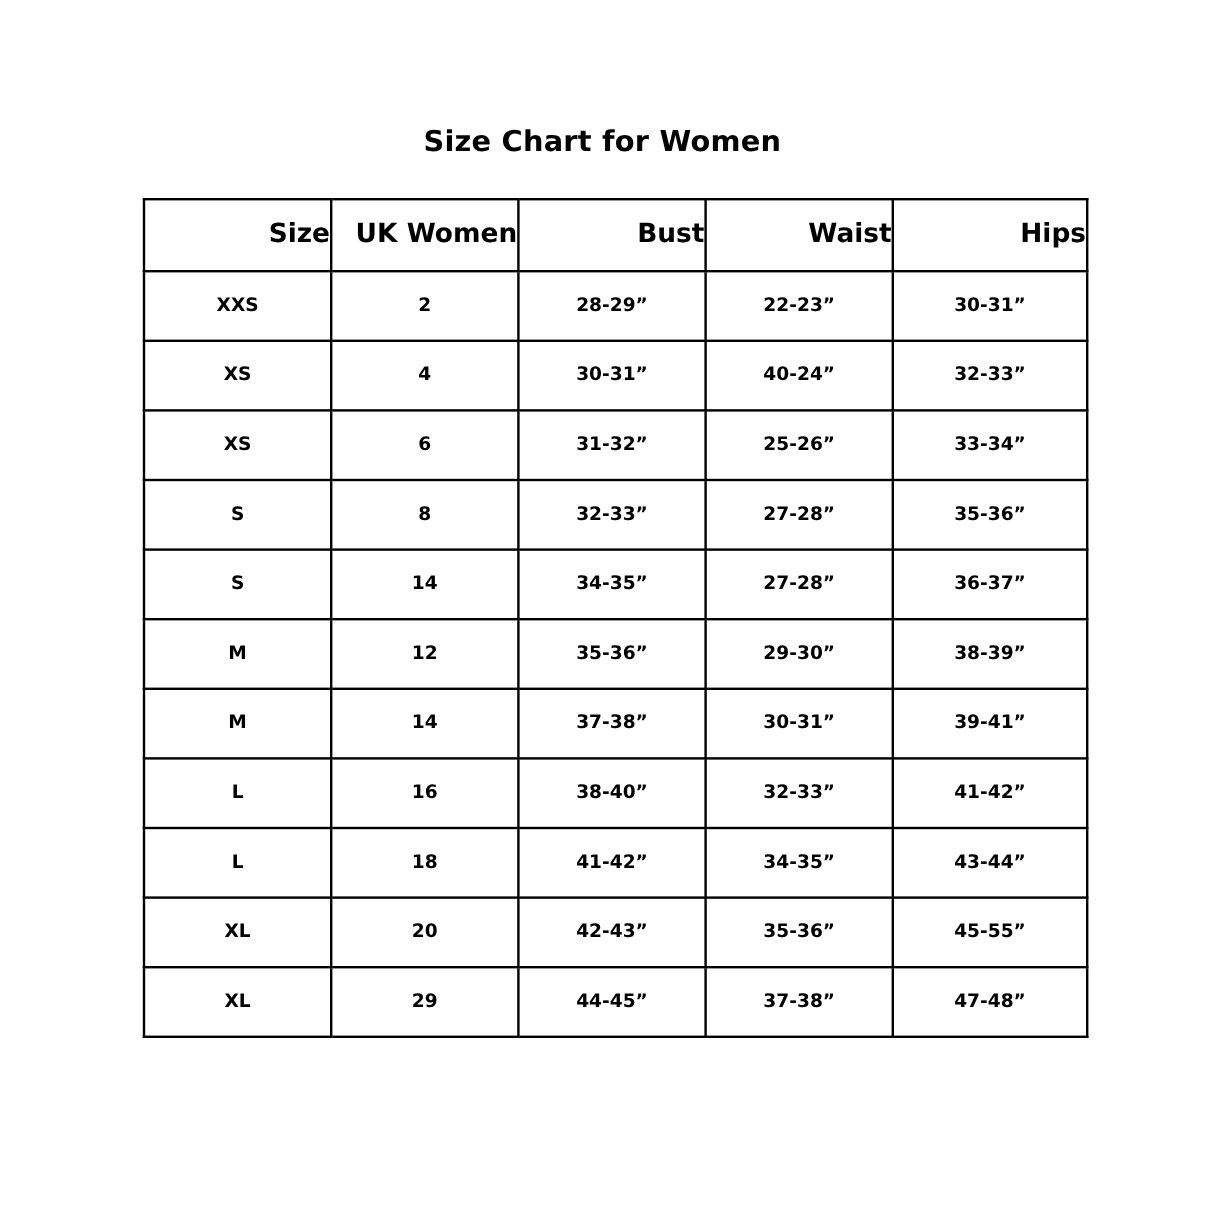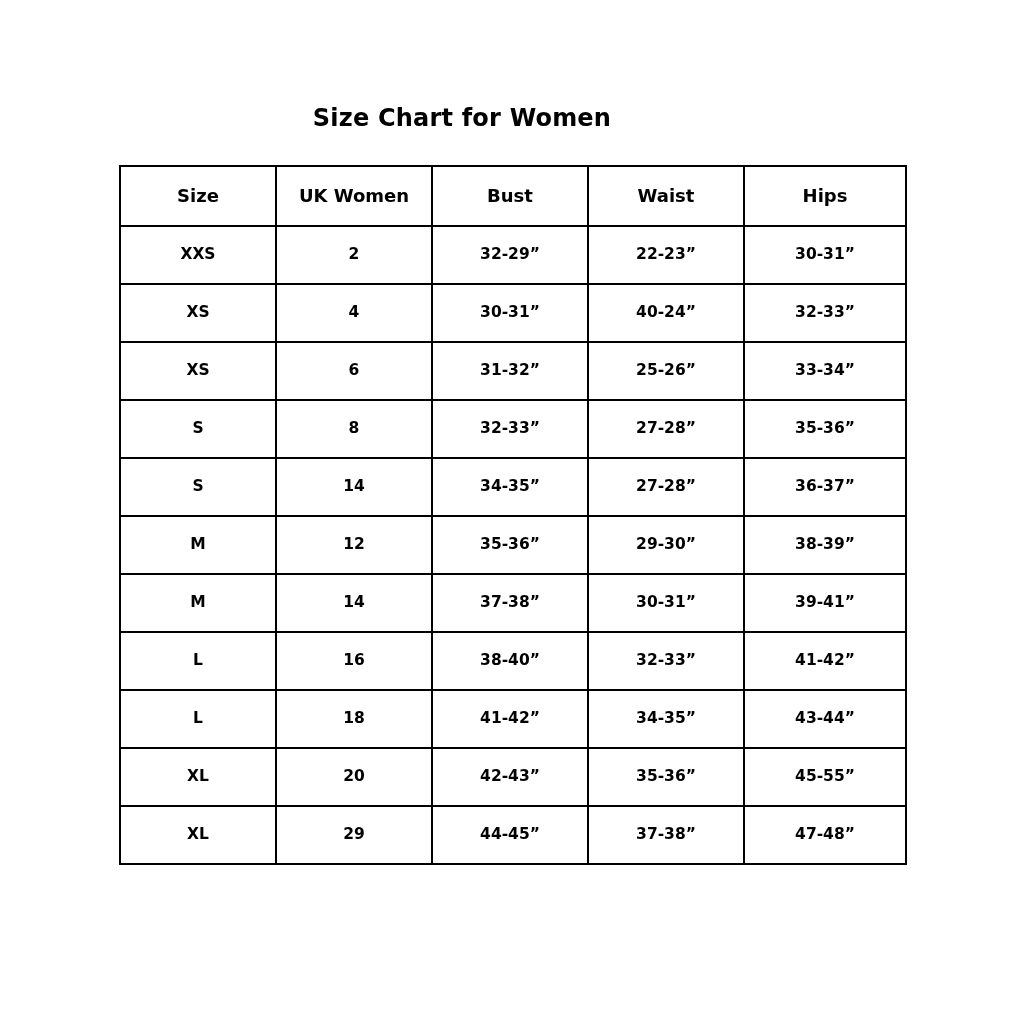--- a/index.html
+++ b/index.html
@@ -22,20 +22,21 @@
   }
   .chart-title {
     position: absolute;
     top: 104px;
     left: 0;
     width: 924px;
     text-align: center;
     font-size: 24px;
     font-weight: bold;
     letter-spacing: 0.2px;
+    padding-left: 40px;
   }
   .table-wrap {
     position: absolute;
     top: 165px;
     left: 119px;
     width: 786px;
   }
   table.size-chart {
     border-collapse: collapse;
     width: 786px;
@@ -46,22 +47,23 @@
     border: 2px solid #000000;
     text-align: center;
     font-weight: bold;
     font-size: 15.5px;
     height: 56px;
     padding: 0;
     vertical-align: middle;
     line-height: 1.1;
   }
   table.size-chart th {
-    font-size: 18px;
+    font-size: 22px;
     height: 58px;
+    text-align: right;
   }
   col.c0 { width: 156px; }
   col.c1 { width: 156px; }
   col.c2 { width: 156px; }
   col.c3 { width: 156px; }
   col.c4 { width: 162px; }
 </style>
 </head>
 <body>
 
@@ -84,21 +86,21 @@
           <th>UK Women</th>
           <th>Bust</th>
           <th>Waist</th>
           <th>Hips</th>
         </tr>
       </thead>
       <tbody>
         <tr>
           <td>XXS</td>
           <td>2</td>
-          <td>32-29”</td>
+          <td>28-29”</td>
           <td>22-23”</td>
           <td>30-31”</td>
         </tr>
         <tr>
           <td>XS</td>
           <td>4</td>
           <td>30-31”</td>
           <td>40-24”</td>
           <td>32-33”</td>
         </tr>

